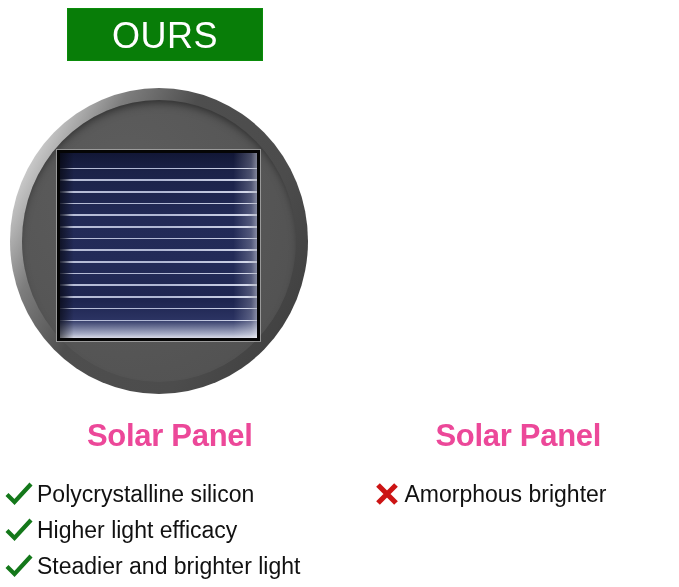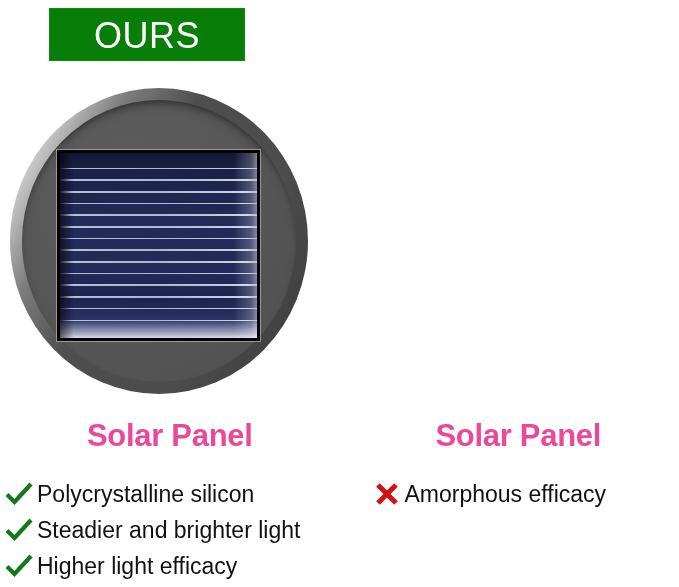--- a/index.html
+++ b/index.html
@@ -35,21 +35,21 @@
     position: absolute;
     top: 8px;
     height: 53px;
     line-height: 53px;
     text-align: center;
     font-size: 36px;
     letter-spacing: 0.5px;
     box-sizing: border-box;
   }
   .badge-ours {
-    left: 49px;
+    left: 67px;
     width: 196px;
     background: #087d08;
     color: #ffffff;
     border: 1px solid #0a8c0a;
   }
 
   
   .disc-wrap {
     position: absolute;
     top: 88px;
@@ -225,42 +225,42 @@
             </svg>
           </span>
           <span class="feature-text">Polycrystalline silicon</span>
         </li>
         <li class="feature-item">
           <span class="mark">
             <svg width="30" height="26" viewBox="0 0 30 26">
               <path d="M3 13.5 L10.5 21 L27 3" fill="none" stroke="#14781a" stroke-width="4.2" stroke-linecap="butt" stroke-linejoin="miter"></path>
             </svg>
           </span>
+          <span class="feature-text">Higher light efficacy</span>
+        </li>
+        <li class="feature-item">
+          <span class="mark">
+            <svg width="30" height="26" viewBox="0 0 30 26">
+              <path d="M3 13.5 L10.5 21 L27 3" fill="none" stroke="#14781a" stroke-width="4.2" stroke-linecap="butt" stroke-linejoin="miter"></path>
+            </svg>
+          </span>
           <span class="feature-text">Steadier and brighter light</span>
-        </li>
-        <li class="feature-item">
-          <span class="mark">
-            <svg width="30" height="26" viewBox="0 0 30 26">
-              <path d="M3 13.5 L10.5 21 L27 3" fill="none" stroke="#14781a" stroke-width="4.2" stroke-linecap="butt" stroke-linejoin="miter"></path>
-            </svg>
-          </span>
-          <span class="feature-text">Higher light efficacy</span>
         </li>
       </ul>
   </div>
 
   <div class="column right">
 
     <div class="panel-title">Solar Panel</div>
 
     <ul class="feature-list list-right" id="features-right">
         <li class="feature-item">
           <span class="mark">
             <svg width="30" height="26" viewBox="0 0 30 26">
               <path d="M6 4 L24 22 M24 4 L6 22" fill="none" stroke="#cc1414" stroke-width="5.2" stroke-linecap="butt"></path>
             </svg>
           </span>
-          <span class="feature-text">Amorphous efficacy</span>
+          <span class="feature-text">Amorphous brighter</span>
         </li>
       </ul>
   </div>
 
 </div>
 
 </body></html>

